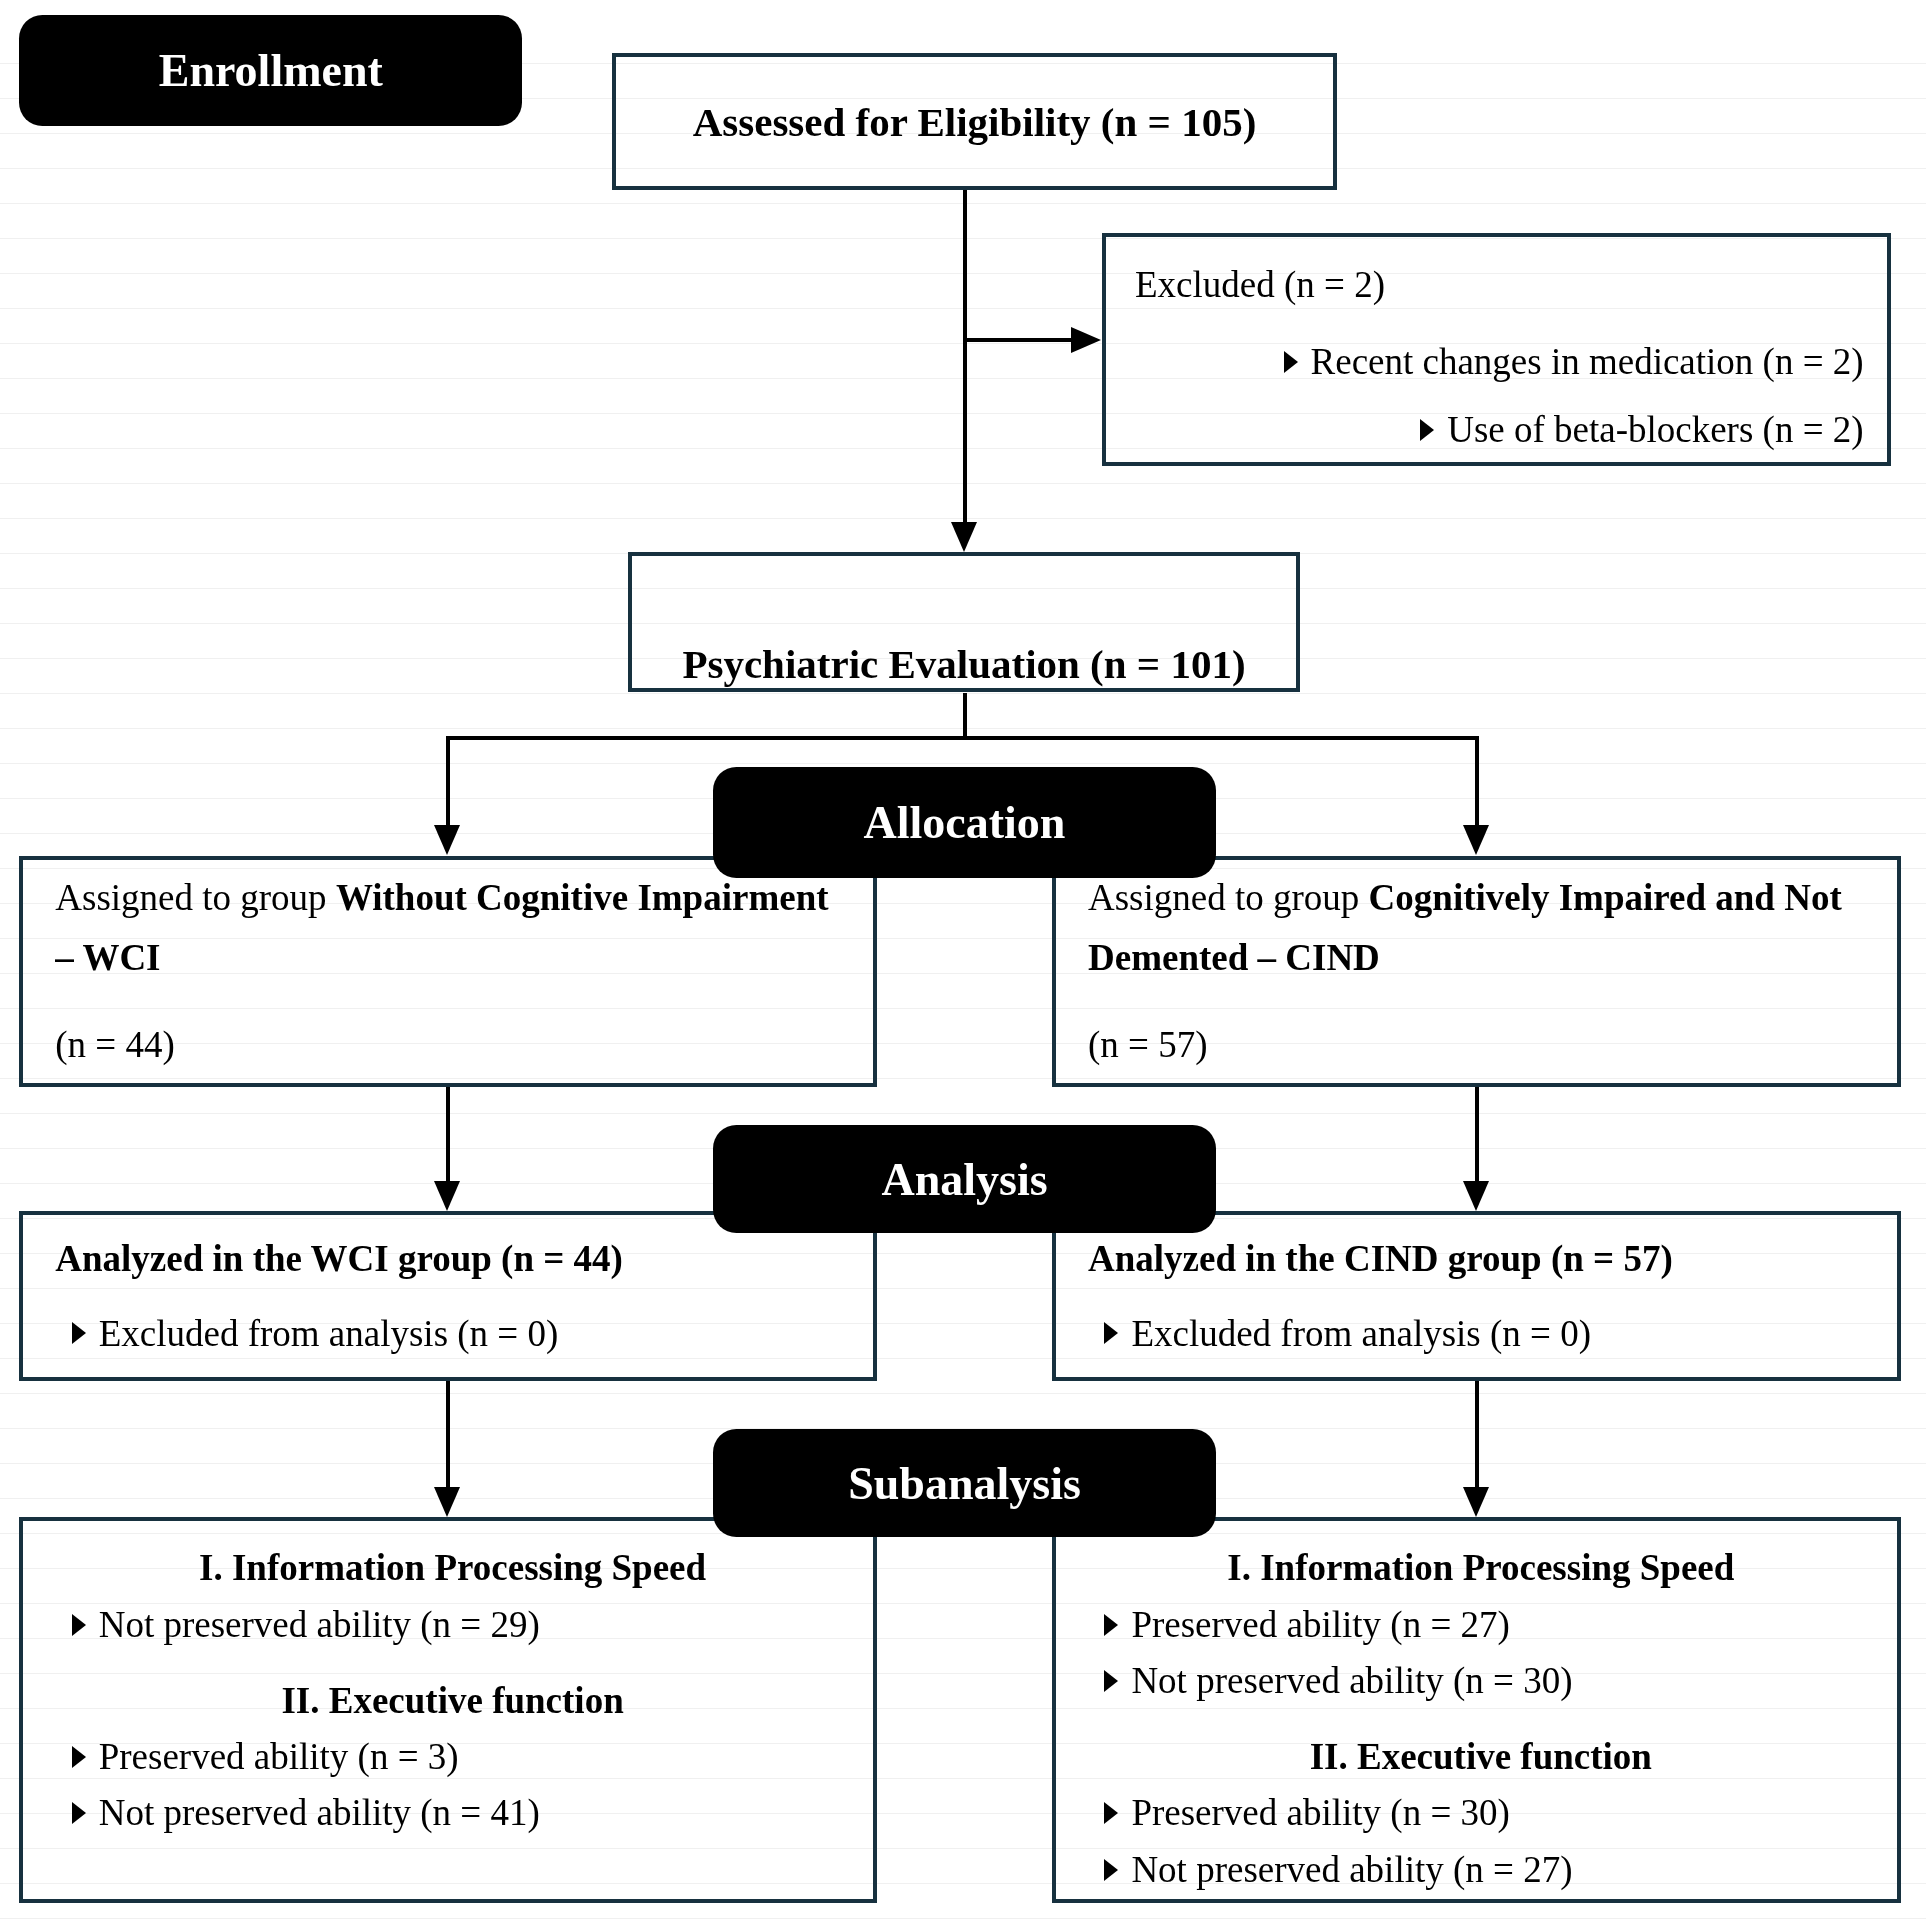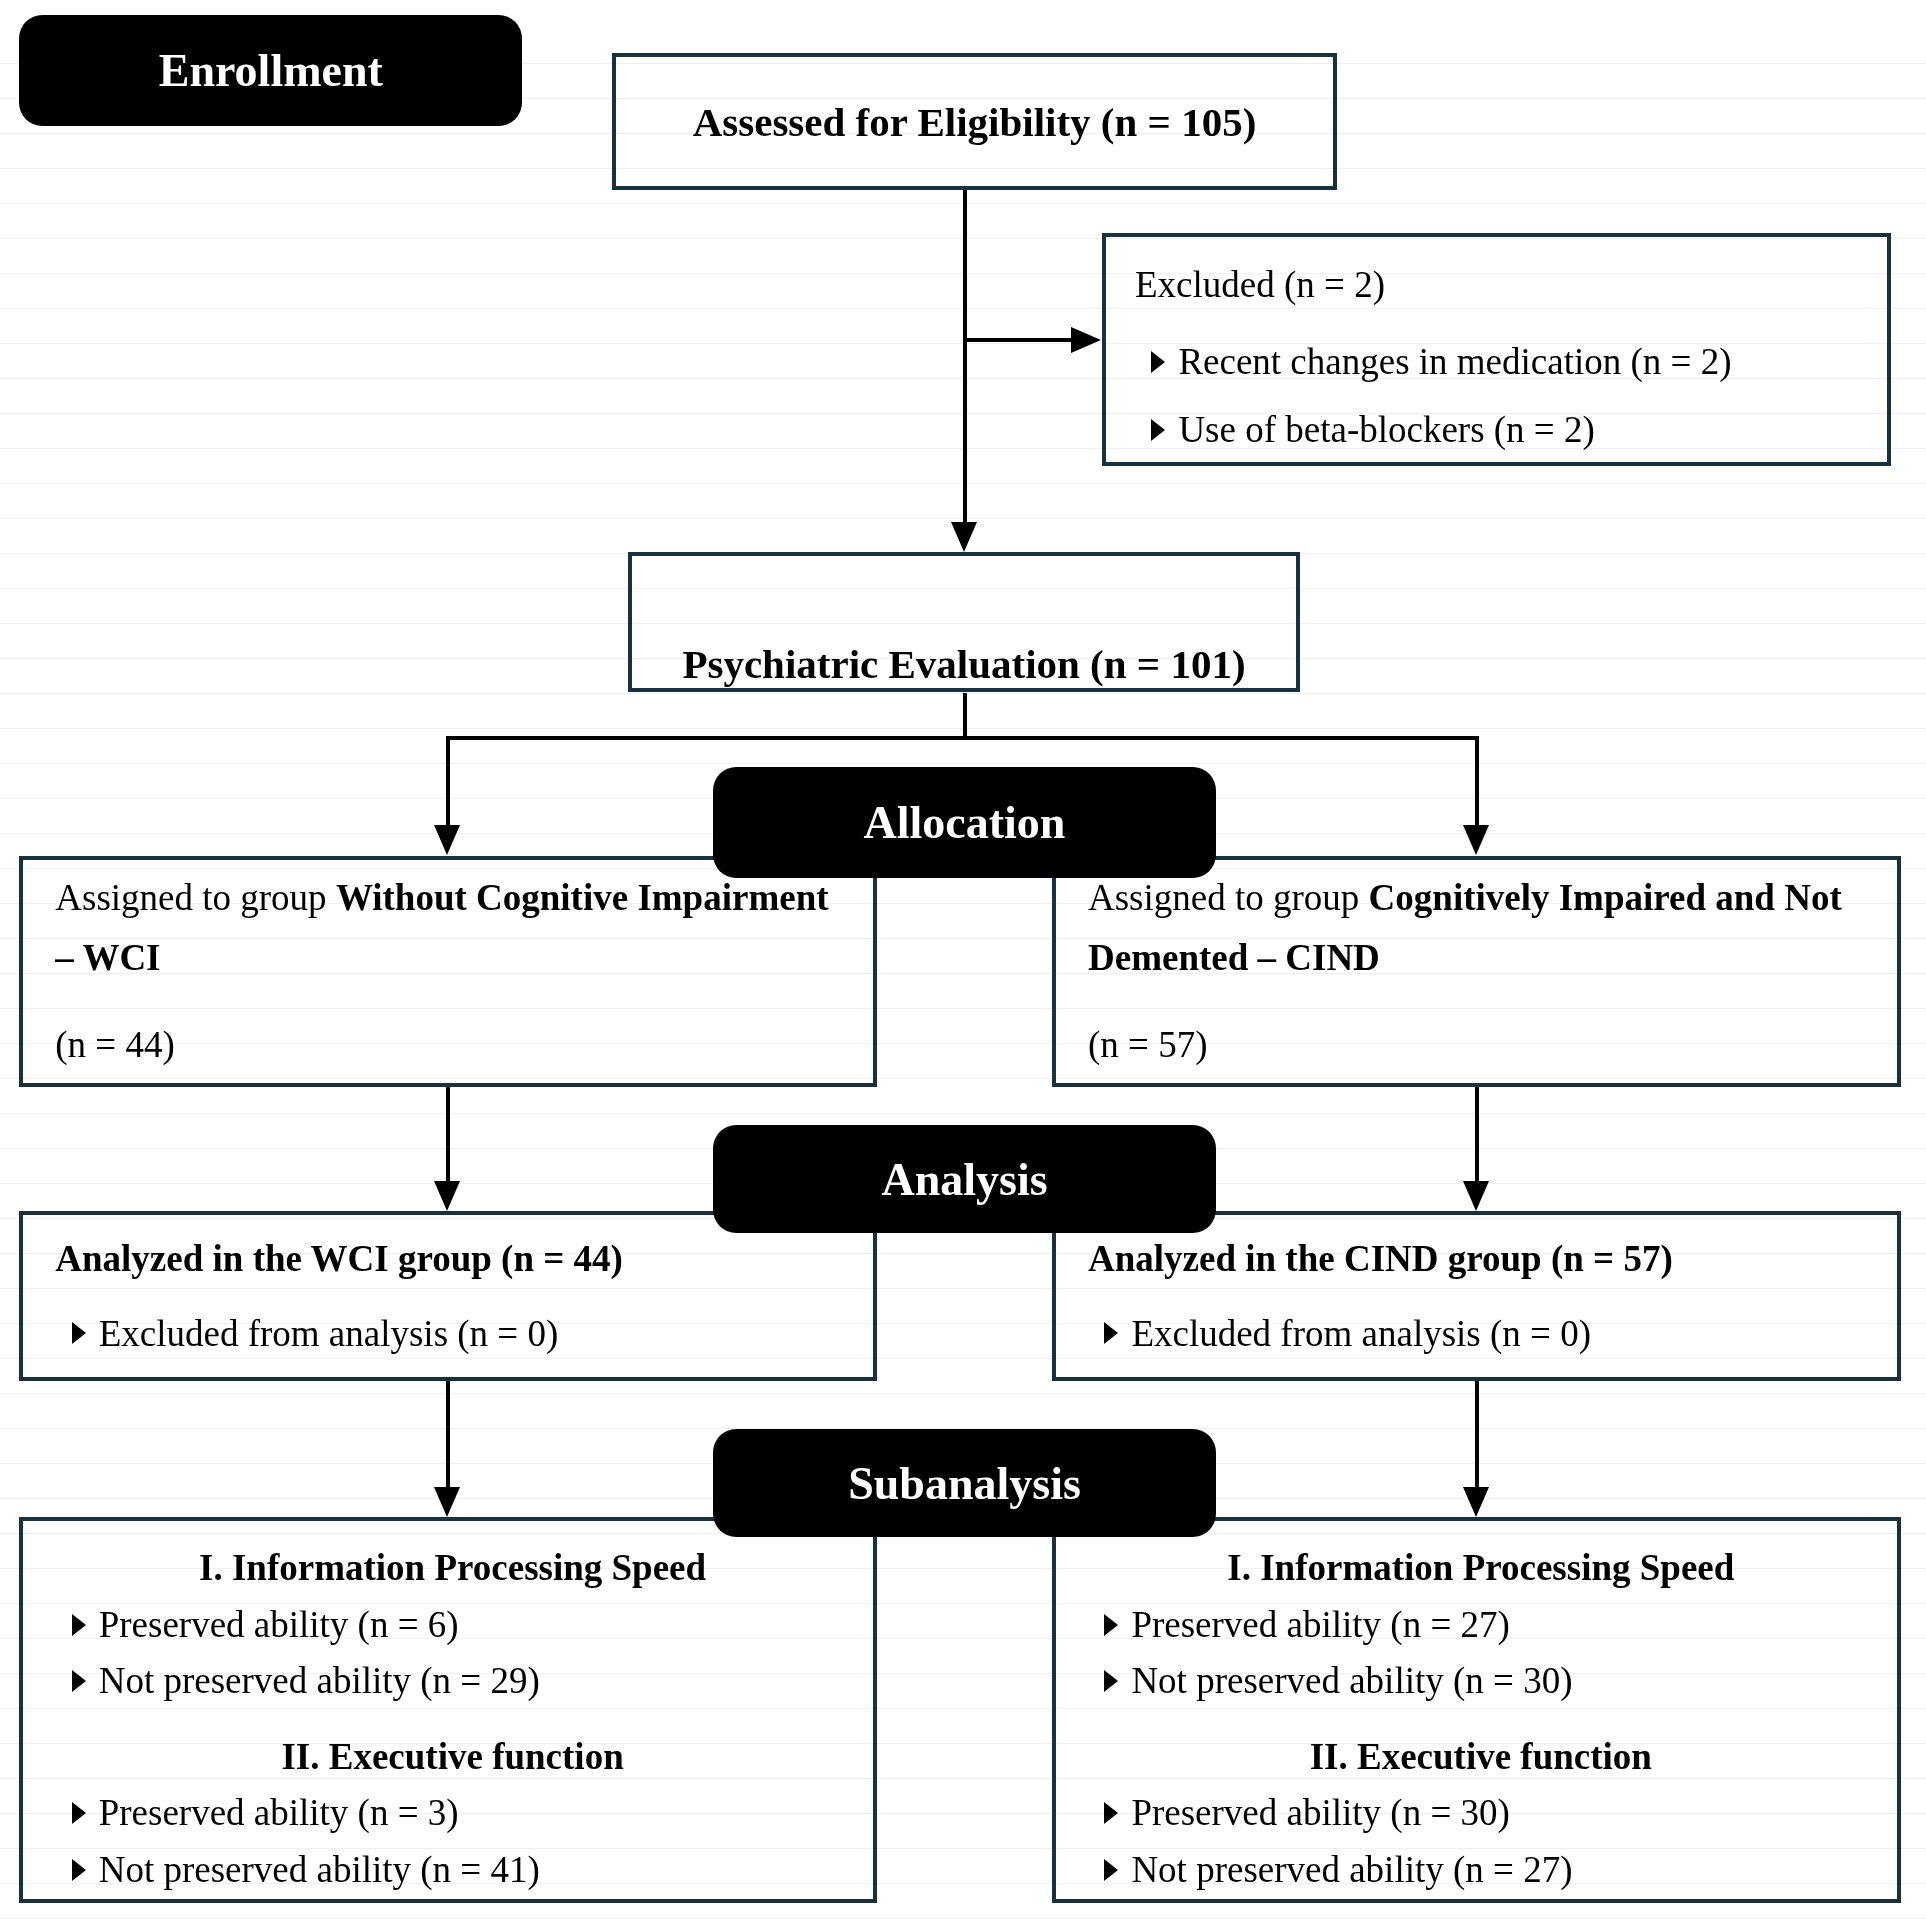--- a/index.html
+++ b/index.html
@@ -62,21 +62,21 @@
   .bold{font-weight:bold;}
   .bullet-row{display:flex;align-items:center;gap:13px;margin-left:16.4px;}
   .tri{
     display:inline-block;width:0;height:0;flex:0 0 auto;
     border-top:11.7px solid transparent;border-bottom:11.7px solid transparent;
     border-left:14px solid #000;
   }
   
   .excluded-box{padding:26px 23.4px 0 29px;}
   .excluded-title{font-size:37px;line-height:1.2;margin-bottom:26px;}
-  .excluded-box .bullet-row{margin-bottom:10.5px;}
+  .excluded-box .bullet-row{margin-bottom:10.5px;justify-content:flex-end;}
   .assigned-box{display:flex;flex-direction:column;justify-content:center;
     padding:0 29px 0 32px;gap:28px;}
   .assigned-box .txt{line-height:1.62;}
   .analyzed-box{display:flex;flex-direction:column;justify-content:center;
     padding:0 23.4px 0 32px;}
   .analyzed-box .bullet-row{margin-top:17.5px;}
   .sub-box{padding:23.4px 23.4px 0 32px;text-align:center;}
   .sub-heading{font-weight:bold;font-size:37px;line-height:1.3;margin-bottom:8.2px;}
   .sub-box .bullet-row{margin-bottom:8.2px;font-size:37px;line-height:1.3;}
   .section-2{margin-top:28px;}
@@ -171,24 +171,20 @@
     <div class="bullet-row">
       <span class="tri"></span>
       <span class="txt">Excluded from analysis (n = 0)</span>
     </div>
   </div>
 
   <div class="wbox sub-box" style="left:19.3px;top:1517px;width:858px;height:386px;">
     <div class="sub-heading">I. Information Processing Speed</div>
     <div class="bullet-row">
       <span class="tri"></span>
-      <span>Preserved ability (n = 6)</span>
-    </div>
-    <div class="bullet-row">
-      <span class="tri"></span>
       <span>Not preserved ability (n = 29)</span>
     </div>
     <div class="sub-heading section-2">II. Executive function</div>
     <div class="bullet-row">
       <span class="tri"></span>
       <span>Preserved ability (n = 3)</span>
     </div>
     <div class="bullet-row">
       <span class="tri"></span>
       <span>Not preserved ability (n = 41)</span>

